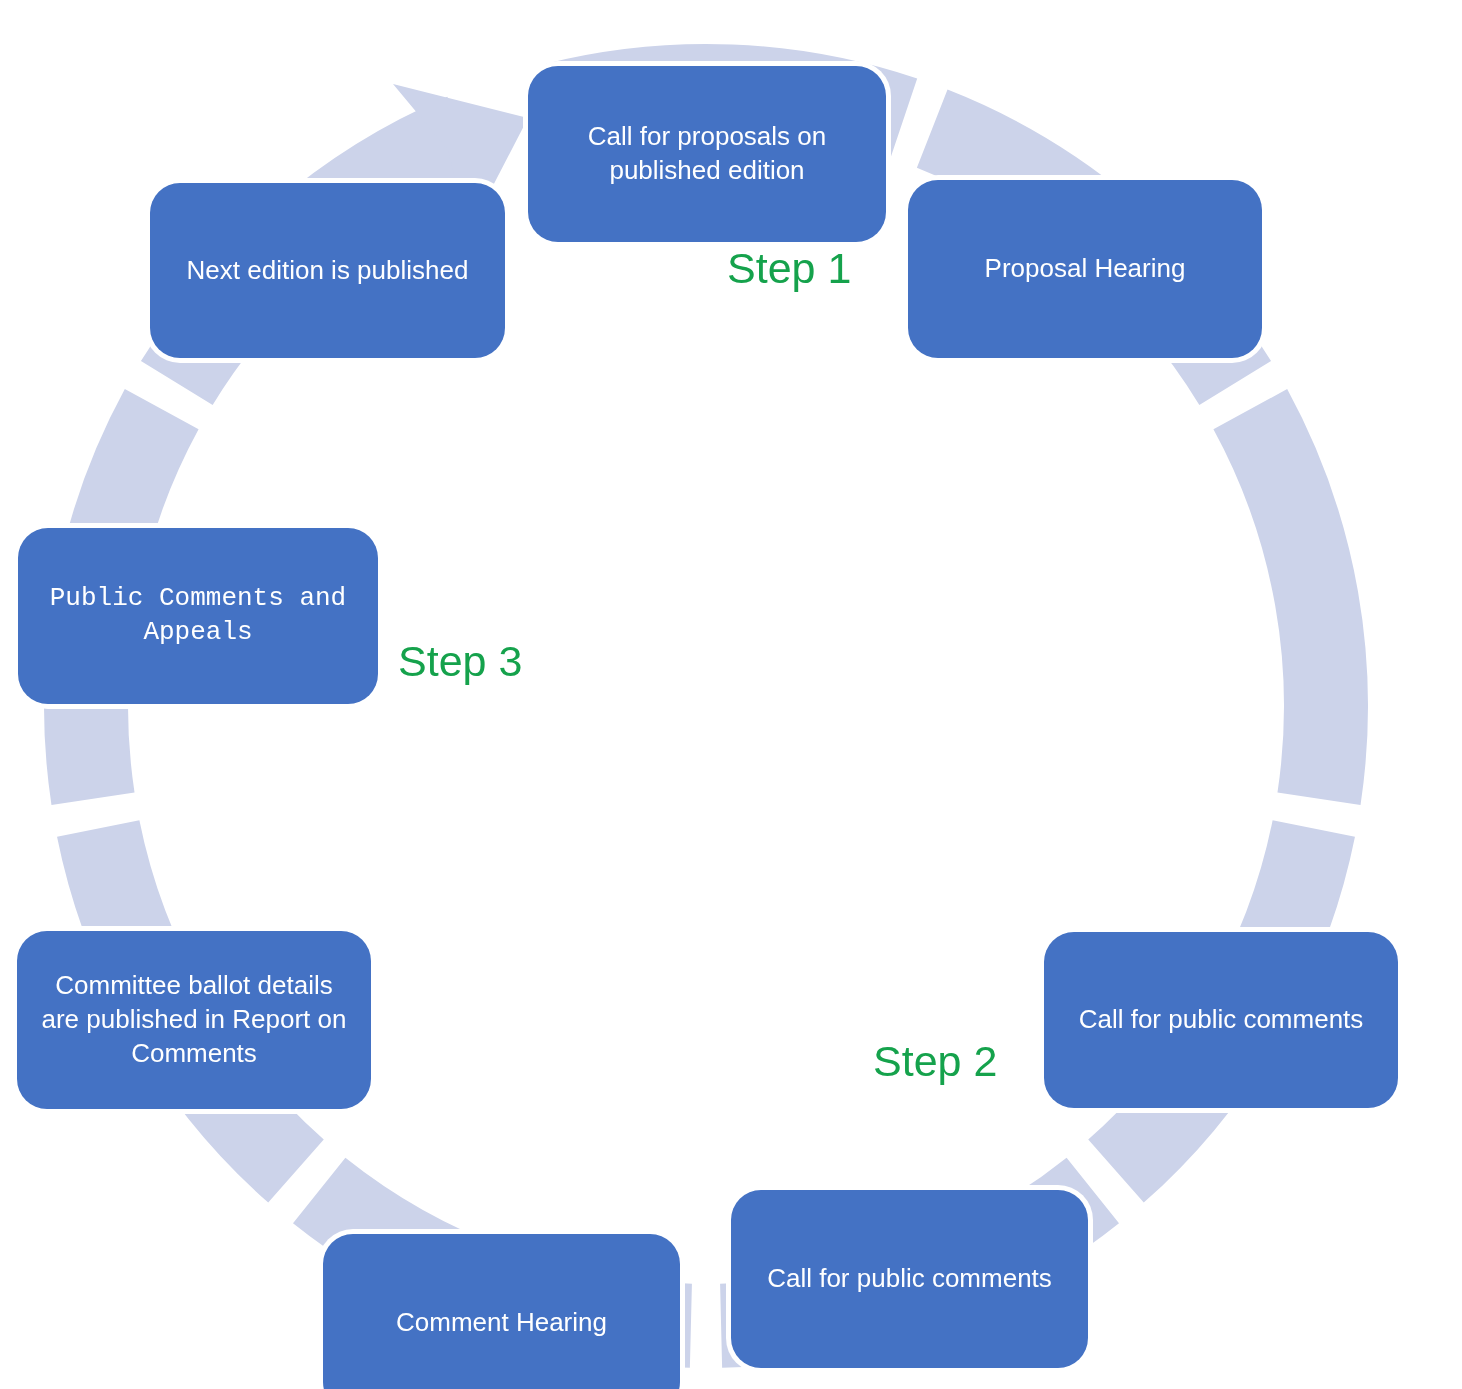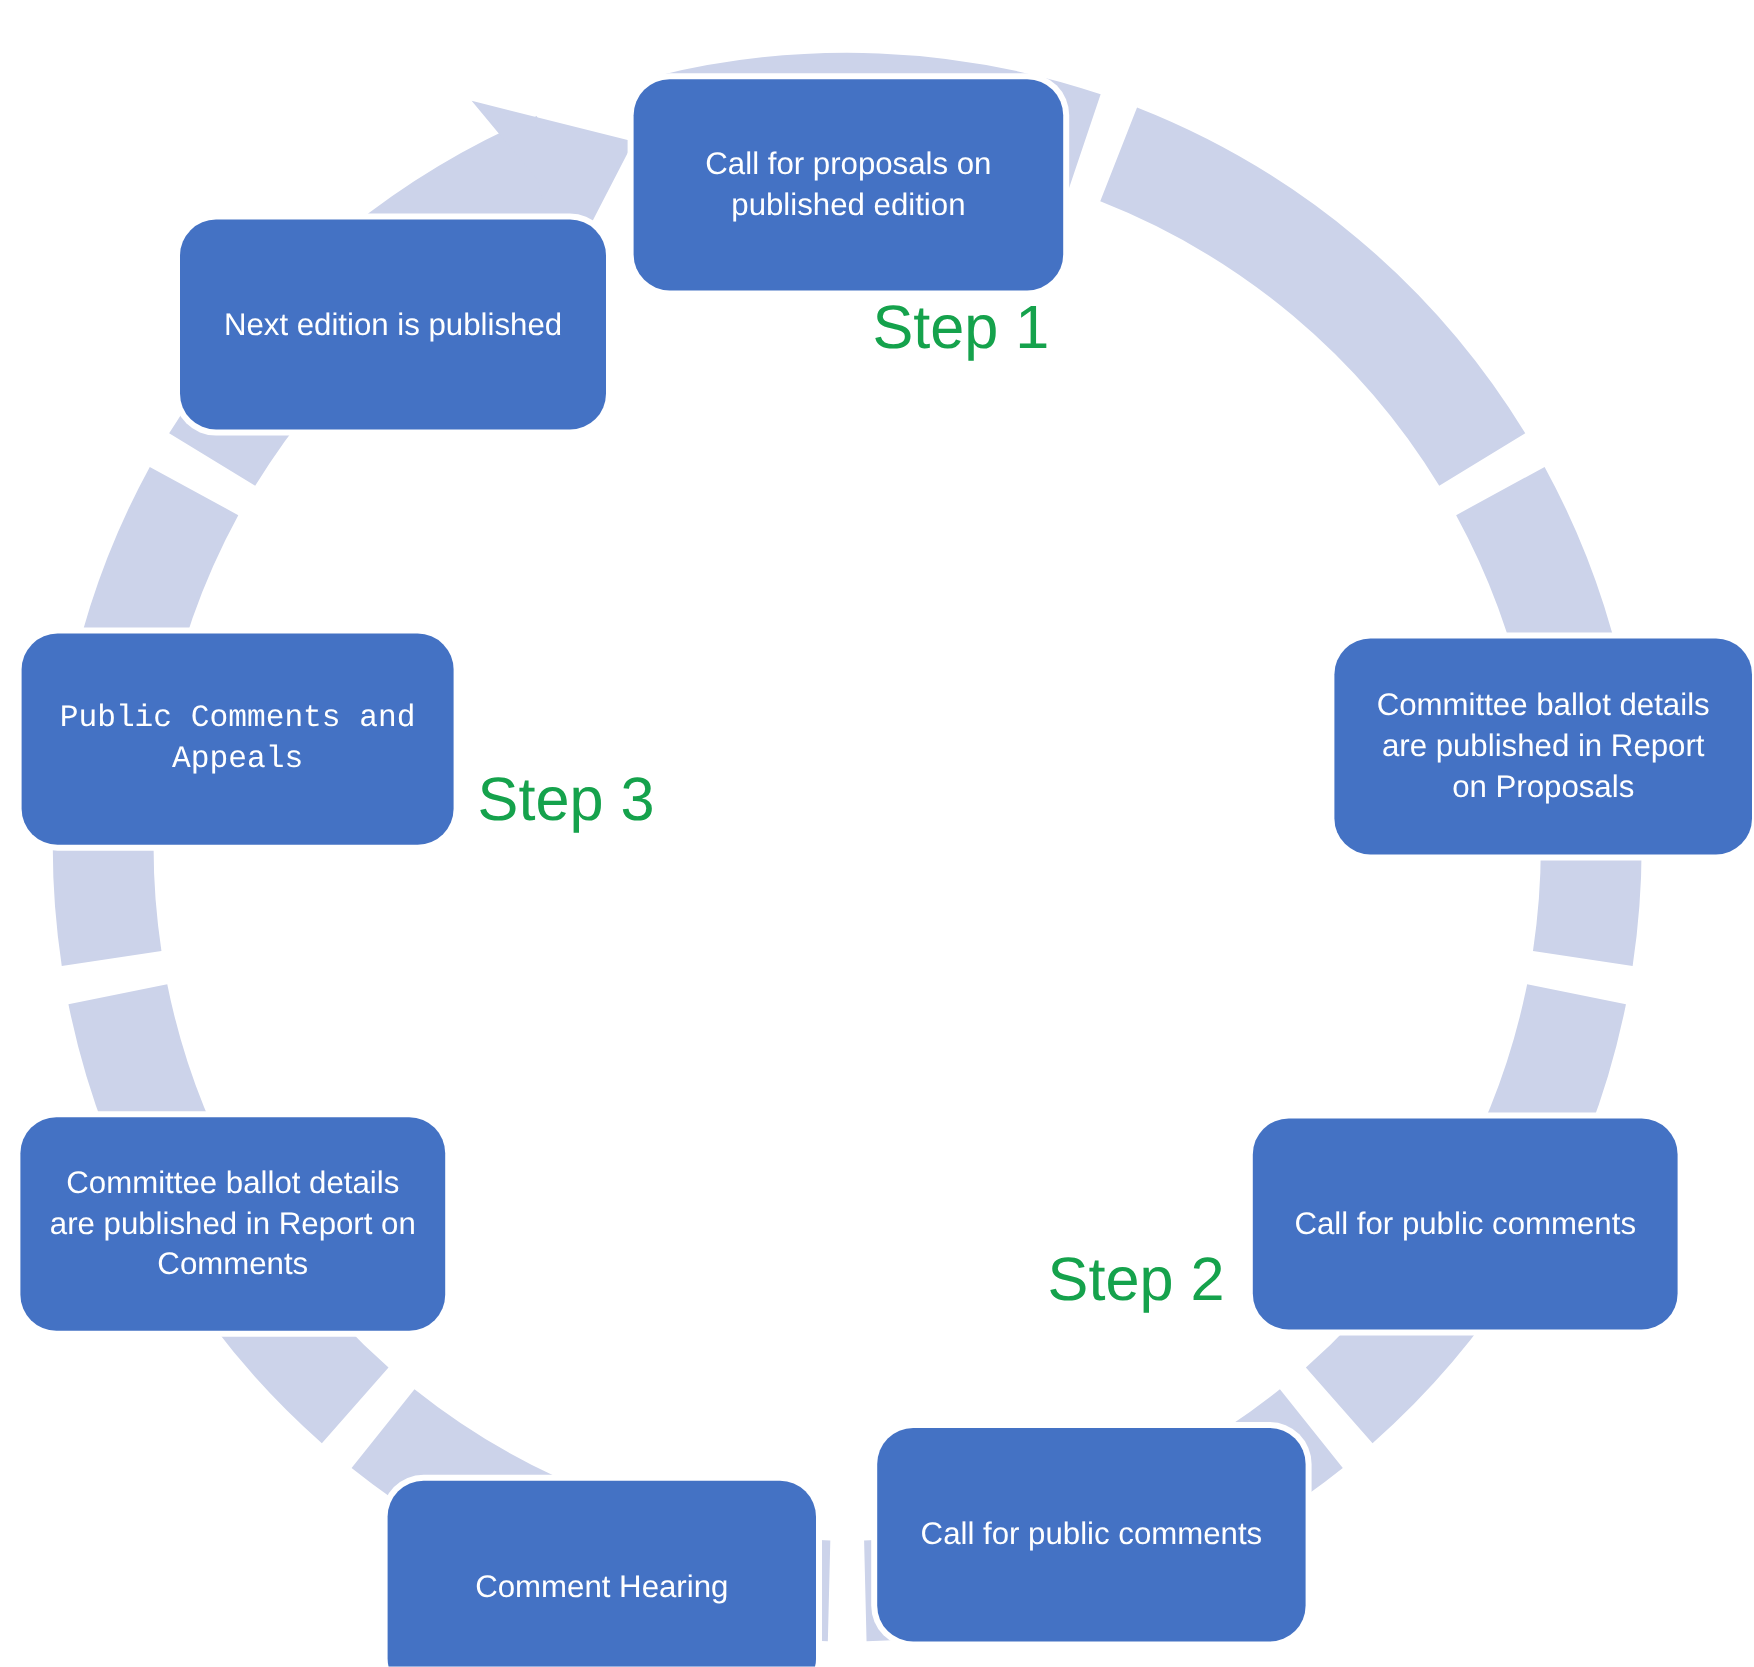--- a/index.html
+++ b/index.html
@@ -18,21 +18,21 @@
     border-radius:30px;
     box-shadow:0 0 0 5px #ffffff;
     color:var(--box-text);
     display:flex;align-items:center;justify-content:center;
     text-align:center;font-size:26px;line-height:1.3;
     padding:0 24px;
   }
   .step{
     position:absolute;z-index:2;
     color:var(--step-text);
-    font-size:51px;line-height:1;white-space:nowrap;
+    font-size:43px;line-height:1;white-space:nowrap;
   }
   
   #b0{left:528px;top:42px;width:358px;height:176px;margin-top:24px;}      
   #b1{left:908px;top:180px;width:354px;height:178px;}     
   #b2{left:1112px;top:532px;width:348px;height:180px;}    
   #b3{left:1044px;top:932px;width:354px;height:176px;}    
   #b4{left:731px;top:1190px;width:357px;height:178px;}    
   #b5{left:323px;top:1190px;width:357px;height:178px;margin-top:44px;}    
   #b6{left:17px;top:931px;width:354px;height:178px;}      
   #b7{left:18px;top:528px;width:360px;height:176px;font-family:Liberation Mono, monospace;}      
@@ -55,21 +55,21 @@
         <path d="M 1313.8 828.5 A 620 620 0 0 1 1116.0 1171.1" fill="none" stroke="#ccd3ea" stroke-width="84" stroke-linecap="butt"></path>
         <path d="M 1092.8 1190.5 A 620 620 0 0 1 721.1 1325.8" fill="none" stroke="#ccd3ea" stroke-width="84" stroke-linecap="butt"></path>
         <path d="M 690.9 1325.8 A 620 620 0 0 1 319.2 1190.5" fill="none" stroke="#ccd3ea" stroke-width="84" stroke-linecap="butt"></path>
         <path d="M 296.0 1171.1 A 620 620 0 0 1 98.2 828.5" fill="none" stroke="#ccd3ea" stroke-width="84" stroke-linecap="butt"></path>
         <path d="M 93.0 798.7 A 620 620 0 0 1 161.7 409.2" fill="none" stroke="#ccd3ea" stroke-width="84" stroke-linecap="butt"></path>
       </g>
     <polygon id="arrow-head" points="528,118 393,84 448,150 468,234" fill="#ccd3ea"></polygon>
   </svg>
 
   <div class="node" id="b0">Call for proposals on published edition</div>
-  <div class="node" id="b2">Committee ballot details are published in Report on Proposals</div>
+  <div class="node" id="b1">Proposal Hearing</div>
   <div class="node" id="b3">Call for public comments</div>
   <div class="node" id="b4">Call for public comments</div>
   <div class="node" id="b5">Comment Hearing</div>
   <div class="node" id="b6">Committee ballot details are published in Report on Comments</div>
   <div class="node" id="b7">Public Comments and Appeals</div>
   <div class="node" id="b8">Next edition is published</div>
 
   <span class="step" id="step1">Step 1</span>
   <span class="step" id="step2">Step 2</span>
   <span class="step" id="step3">Step 3</span>

